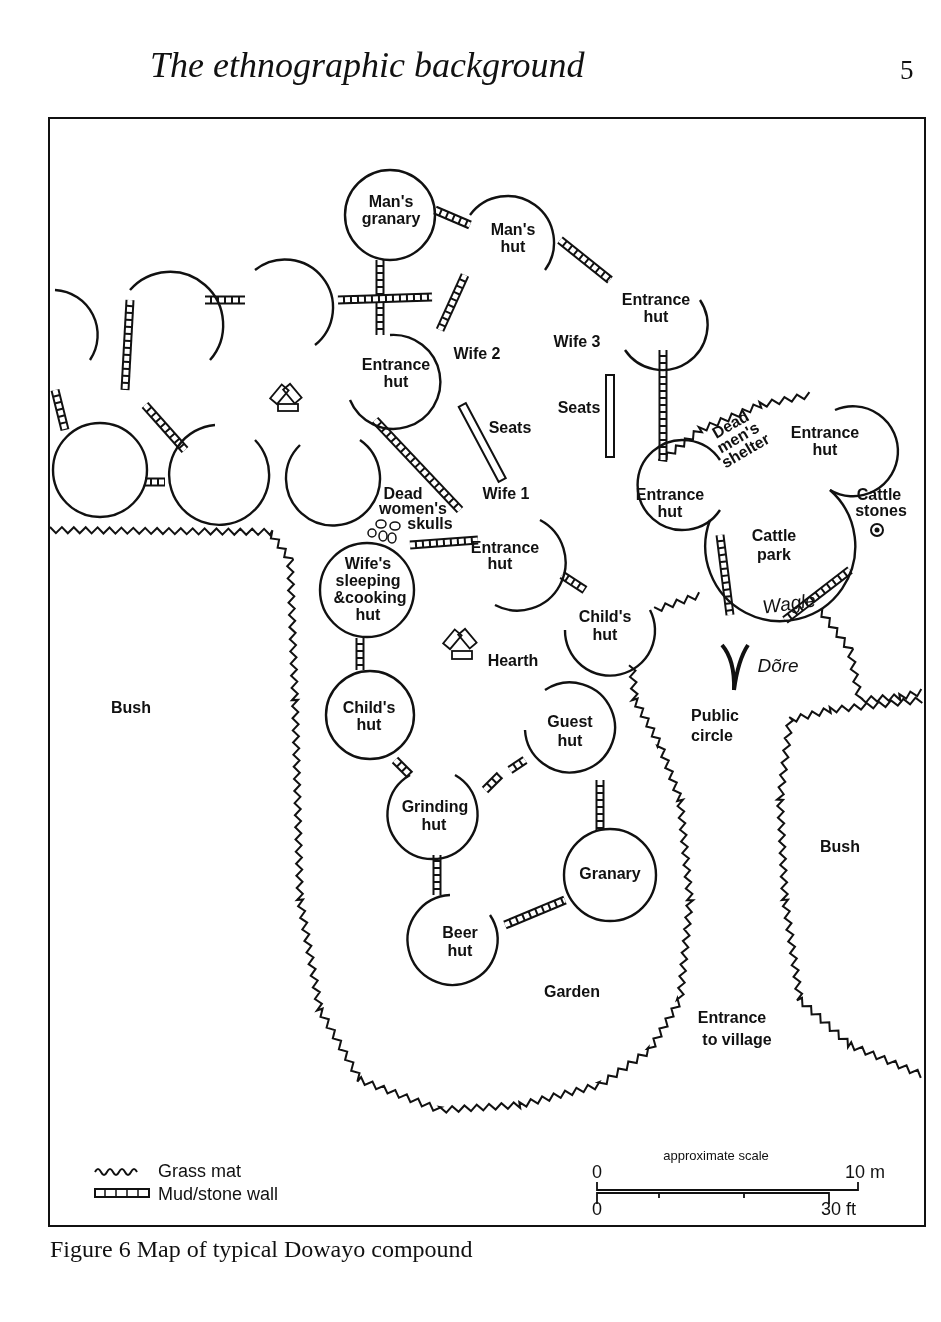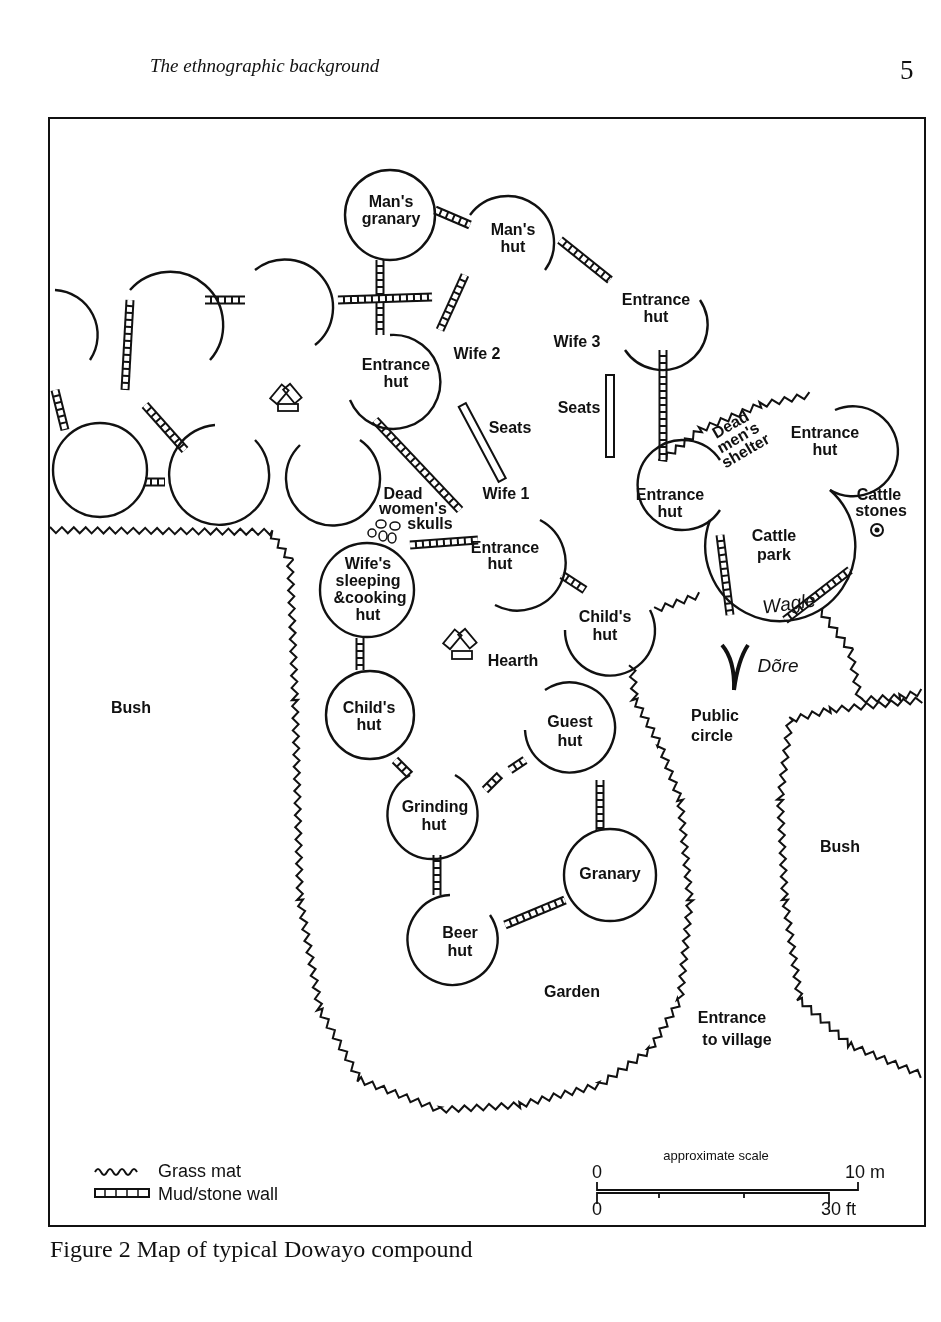--- a/index.html
+++ b/index.html
@@ -1,17 +1,17 @@
 <!DOCTYPE html>
 <html><head>
 <meta charset="utf-8">
 <style>
   html,body{margin:0;padding:0;background:#fff;}
   body{width:941px;height:1322px;position:relative;overflow:hidden;font-family:"Liberation Sans",sans-serif;color:#111;}
-  .running-head{position:absolute;top:55px;left:150px;font-family:"Liberation Serif",serif;font-style:italic;font-size:19px;}
+  .running-head{position:absolute;top:44px;left:150px;font-family:"Liberation Serif",serif;font-style:italic;font-size:36px;}
   .page-num{position:absolute;top:55px;left:900px;font-family:"Liberation Serif",serif;font-size:27px;}
   .caption{position:absolute;top:1236px;left:50px;font-family:"Liberation Serif",serif;font-size:24px;}
   svg{position:absolute;left:0;top:0;}
   .lbl{font-family:"Liberation Sans",sans-serif;font-weight:bold;font-size:16px;fill:#111;text-anchor:middle;}
   .ital{font-style:italic;font-weight:normal;font-size:19px;}
   .leg{font-family:"Liberation Sans",sans-serif;font-size:18px;fill:#111;}
   .sm{font-family:"Liberation Sans",sans-serif;font-size:13px;fill:#111;}
   .hut{fill:none;stroke:#111;stroke-width:2.4;}
   .mat{fill:none;stroke:#111;stroke-width:2;}
 </style>
@@ -207,13 +207,13 @@
     <text class="sm" x="716" y="1160" text-anchor="middle">approximate scale</text>
     <text class="leg" x="592" y="1178">0</text>
     <text class="leg" x="845" y="1178">10 m</text>
     <path d="M597,1182 V1190 H858 V1182" fill="none" stroke="#111" stroke-width="1.8"></path>
     <path d="M597,1204 V1193 H829 V1204 M659,1193 V1198 M744,1193 V1198" fill="none" stroke="#111" stroke-width="1.8"></path>
     <text class="leg" x="592" y="1215">0</text>
     <text class="leg" x="821" y="1215">30 ft</text>
   </g>
 </svg>
 
-<div class="caption">Figure 2  Map of typical Dowayo compound</div>
+<div class="caption">Figure 6  Map of typical Dowayo compound</div>
 
 </body></html>

